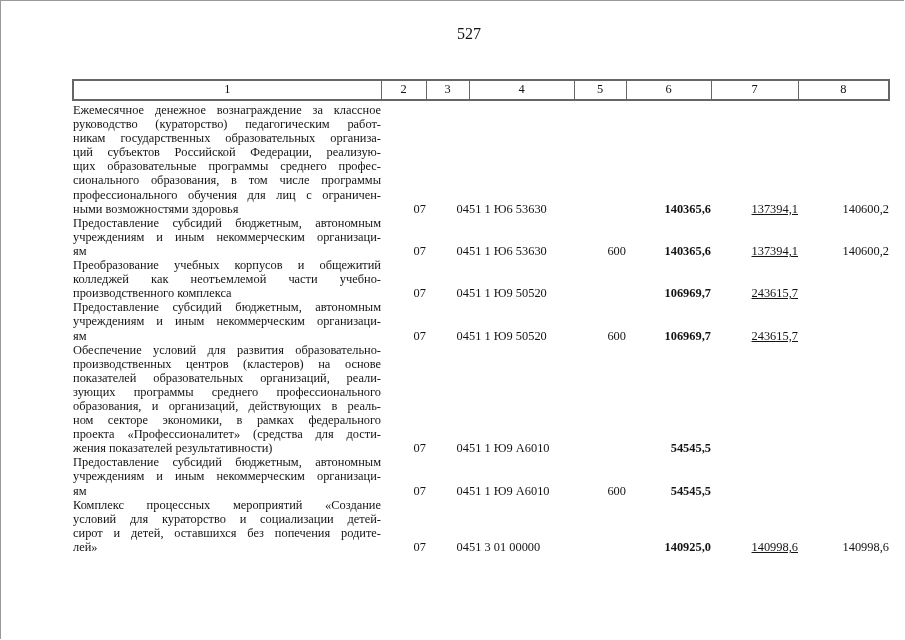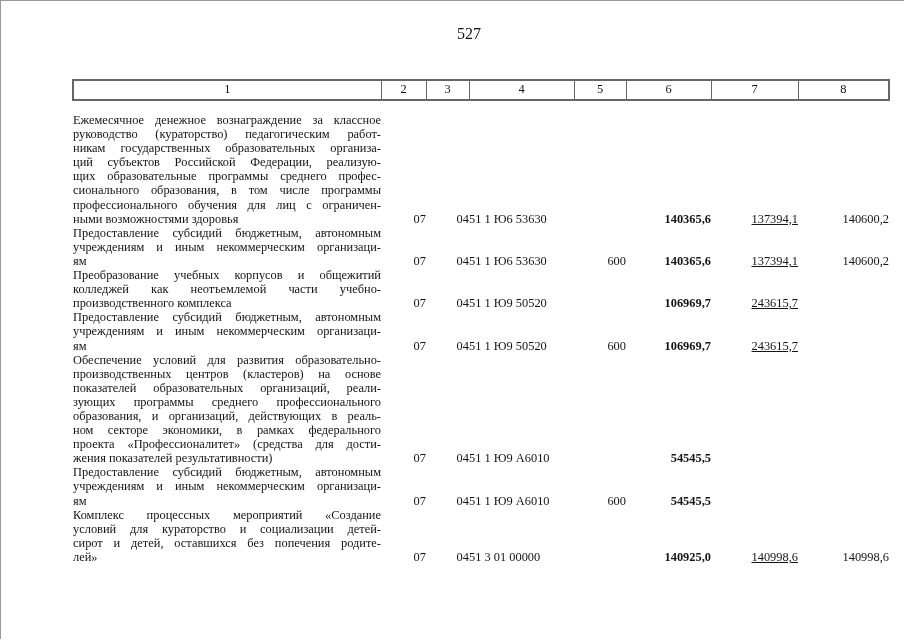--- a/index.html
+++ b/index.html
@@ -42,21 +42,21 @@
     background: #ffffff;
   }
   table.budget th:first-child { border-left: 2px solid #666666; }
   table.budget th:last-child  { border-right: 2px solid #666666; }
   table.budget td {
     padding: 0;
     vertical-align: bottom;
     line-height: 14.1px;
     font-size: 12.4px;
   }
-  tr.first-row td { padding-top: 12px; }
+  tr.first-row td { padding-top: 2px; }
   td.c1 { padding-left: 8px; padding-right: 5px; }
   td.c1 .ln { line-height: 14.1px; }
   td.c1 .just { text-align: justify; text-align-last: justify; }
   td.c2, td.c3 { text-align: right; }
   td.c4 { padding-left: 12px; }
   td.c5 { text-align: right; padding-right: 3px; }
   td.c6 { text-align: right; padding-right: 9px; font-weight: bold; }
   td.c7 { text-align: right; padding-right: 7px; text-decoration: underline; }
   td.c8 { text-align: right; padding-right: 16px; }
 </style>

